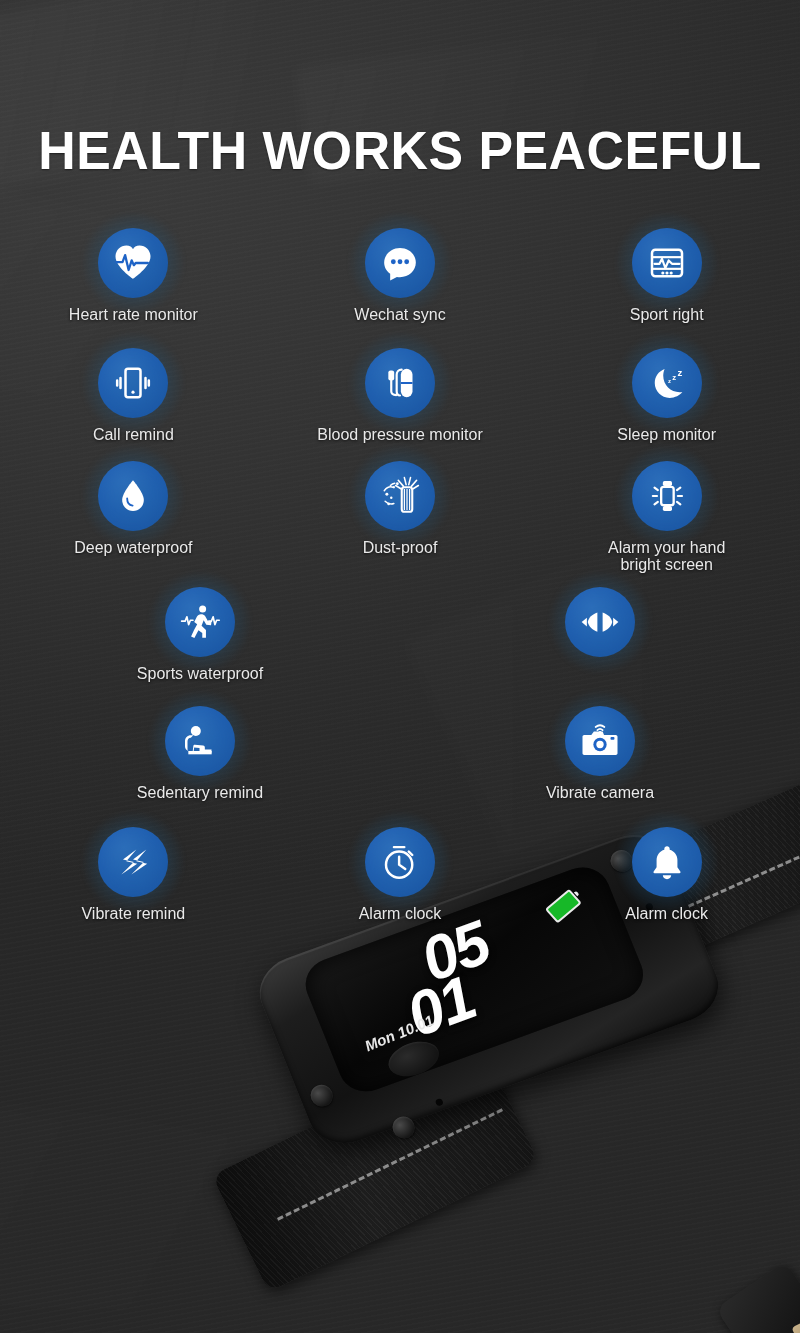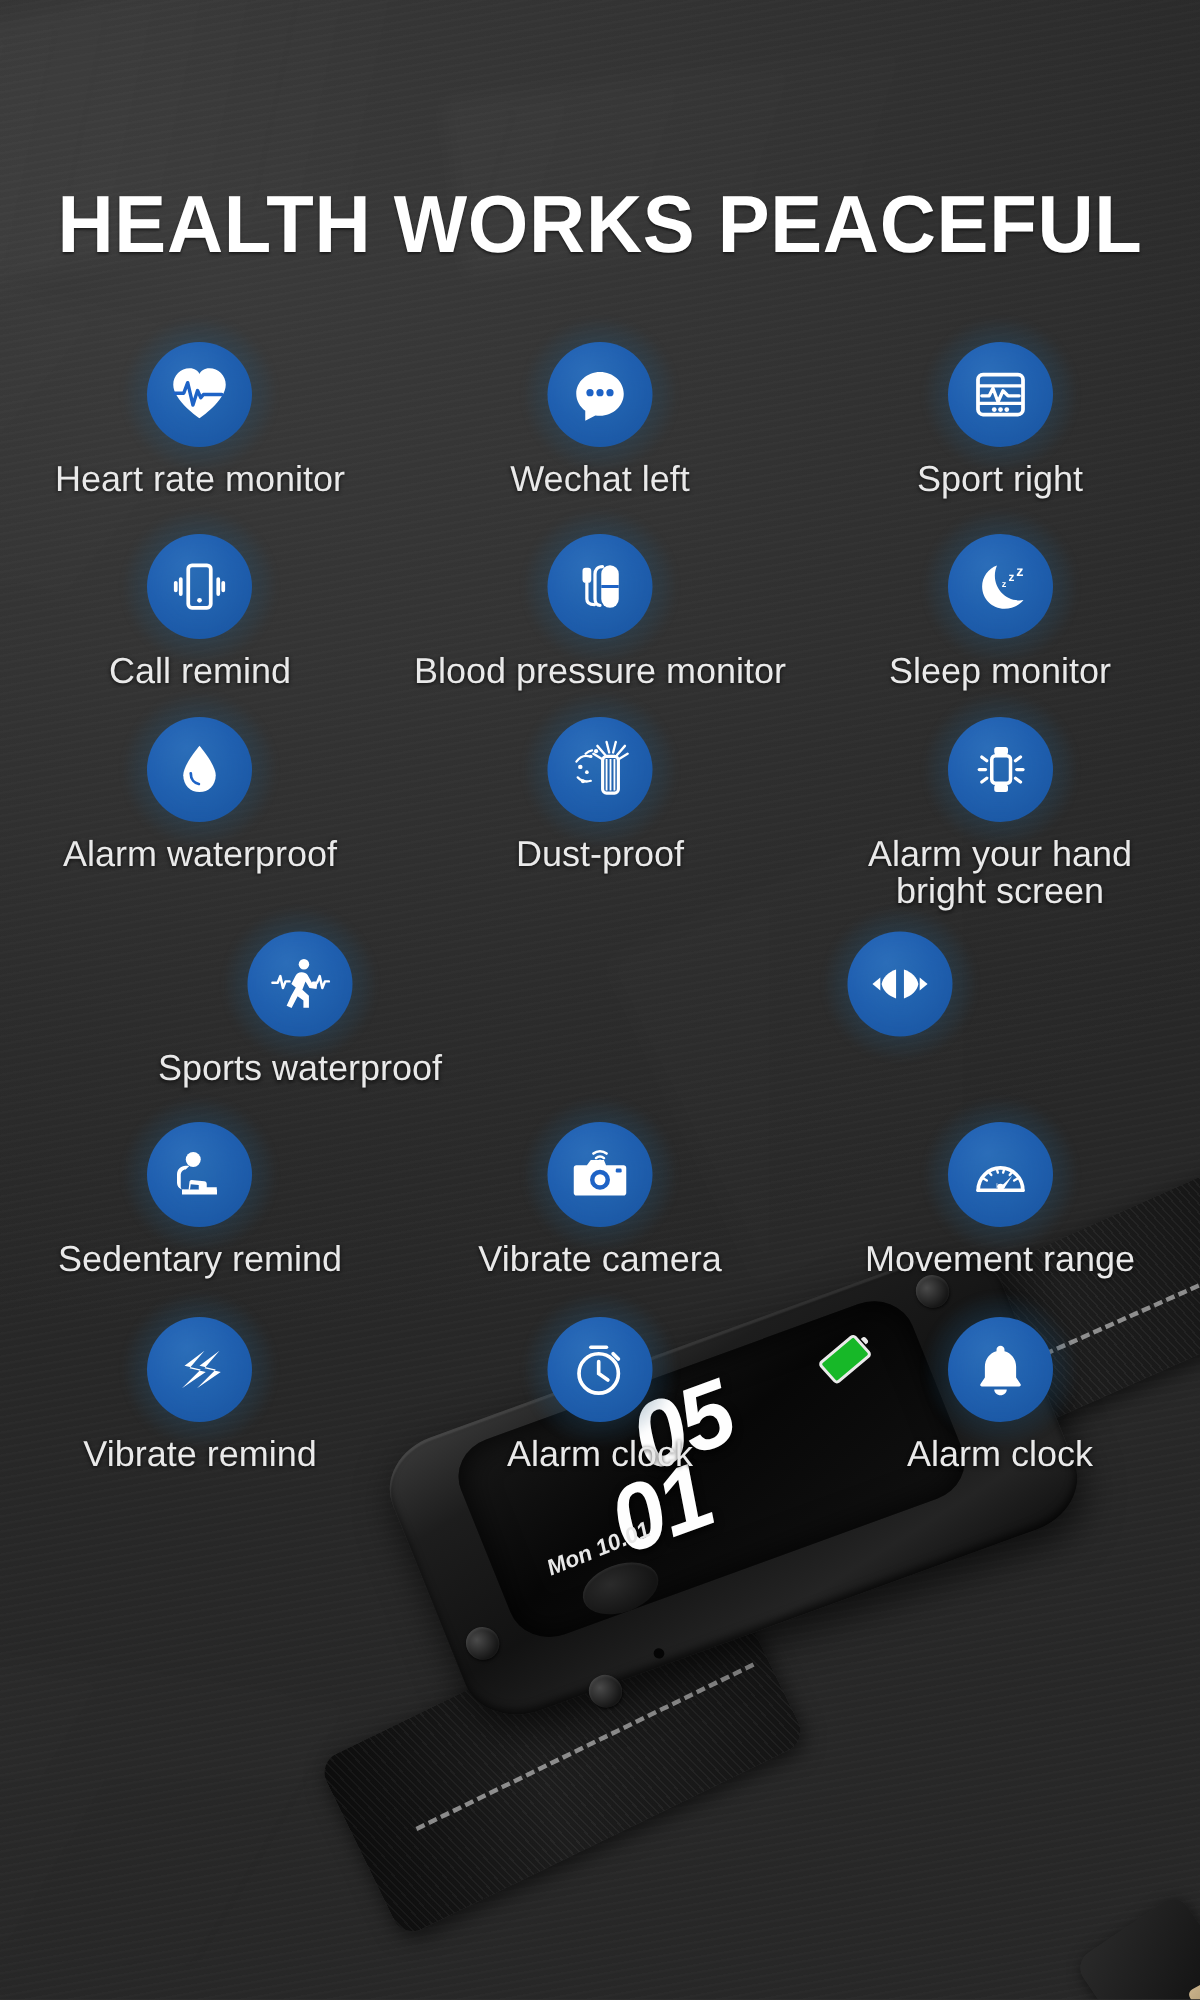--- a/index.html
+++ b/index.html
@@ -231,21 +231,21 @@
     width: 102px; height: 102px;
     border-radius: 50%;
     background: radial-gradient(circle, rgba(39,102,150,0.50) 0%, rgba(36,85,120,0.28) 48%, rgba(40,80,110,0.0) 72%);
     z-index: -1;
     filter: blur(2px);
   }
   .badge svg { display: block; }
   .label {
     margin-top: 9px;
     color: #e9e9e9;
-    font-size: 24px;
+    font-size: 16px;
     font-weight: 400;
     line-height: 1.06;
     text-align: center;
     white-space: pre-line;
     text-shadow: 0 1px 3px rgba(0,0,0,0.75);
     position: relative;
     z-index: 2;
   }
   .r0 { margin-top: 0px;   }
   .r1 { margin-top: 24px;  }
@@ -308,21 +308,21 @@
       </div>
       <div class="cell">
         <div class="badge">
           <svg width="40" height="40" viewBox="0 0 48 48">
             <path fill="#fff" d="M24 6C13.5 6 5 13.8 5 23.4c0 5.5 2.8 10.4 7.2 13.6V45l8.1-4.3c1.2.2 2.4.3 3.7.3 10.5 0 19-7.8 19-17.6S34.5 6 24 6z"></path>
             <circle cx="16" cy="22.5" r="2.9" fill="#1e63c6"></circle>
             <circle cx="24" cy="22.5" r="2.9" fill="#1e63c6"></circle>
             <circle cx="32" cy="22.5" r="2.9" fill="#1e63c6"></circle>
           </svg>
         </div>
-        <div class="label">Wechat left</div>
+        <div class="label">Wechat sync</div>
       </div>
       <div class="cell">
         <div class="badge">
           <svg width="40" height="40" viewBox="0 0 48 48">
             <rect x="6" y="8" width="36" height="32" rx="4" fill="none" stroke="#fff" stroke-width="3"></rect>
             <line x1="6" y1="17" x2="42" y2="17" stroke="#fff" stroke-width="2.6"></line>
             <line x1="6" y1="31" x2="42" y2="31" stroke="#fff" stroke-width="2.6"></line>
             <polyline points="9,25 15,25 18,19 22,30 26,21 30,25 39,25" fill="none" stroke="#fff" stroke-width="2.6" stroke-linecap="round" stroke-linejoin="round"></polyline>
             <circle cx="19" cy="36" r="1.9" fill="#fff"></circle>
             <circle cx="24" cy="36" r="1.9" fill="#fff"></circle>
@@ -370,21 +370,21 @@
     </div>
 
     <div class="row r2">
       <div class="cell">
         <div class="badge">
           <svg width="40" height="40" viewBox="0 0 48 48">
             <path fill="#fff" d="M24 5c0 0-13 15.2-13 23.5C11 36.4 16.8 42 24 42s13-5.6 13-13.5C37 20.2 24 5 24 5z"></path>
             <path fill="none" stroke="#1e63c6" stroke-width="2.2" stroke-linecap="round" d="M17 27c0 5 3 8 6.5 8.6"></path>
           </svg>
         </div>
-        <div class="label">Alarm waterproof</div>
+        <div class="label">Deep waterproof</div>
       </div>
       <div class="cell">
         <div class="badge">
           <svg width="42" height="42" viewBox="0 0 48 48">
             <g stroke="#fff" stroke-width="1.7" fill="none" stroke-linecap="round">
               <path d="M6 18c3-4 7-5 10-4"></path>
               <path d="M7 30c3 3 7 3.6 10 2.6"></path>
               <path d="M13 12c1.6-1.6 3.4-2.4 5-2.6"></path>
             </g>
             <circle cx="9" cy="22" r="1.7" fill="#fff"></circle>
@@ -475,40 +475,20 @@
             <rect x="36" y="19.5" width="4.5" height="3" rx="1" fill="#1e63c6"></rect>
             <g fill="none" stroke="#fff" stroke-width="2" stroke-linecap="round">
               <path d="M19 8a8 8 0 0 1 10 0"></path>
               <path d="M21 11.5a4.4 4.4 0 0 1 6 0"></path>
             </g>
             <circle cx="24" cy="14" r="1.5" fill="#fff"></circle>
           </svg>
         </div>
         <div class="label">Vibrate camera</div>
       </div>
-      <div class="cell">
-        <div class="badge">
-          <svg width="42" height="42" viewBox="0 0 48 48">
-            <path fill="none" stroke="#fff" stroke-width="2.8" stroke-linecap="round" d="M7 36a17 17 0 0 1 34 0"></path>
-            <line x1="7" y1="36" x2="41" y2="36" stroke="#fff" stroke-width="2.8" stroke-linecap="round"></line>
-            <g stroke="#fff" stroke-width="1.8" stroke-linecap="round">
-              <path d="M11 27l2.6 1.6"></path>
-                <path d="M15 22l2 2.4"></path>
-                <path d="M21 19.5l1 3"></path>
-              <path d="M27 19.5l-1 3"></path>
-                <path d="M33 22l-2 2.4"></path>
-                <path d="M37 27l-2.6 1.6"></path>
-            </g>
-            <path fill="#fff" d="M24 33.5l9-8.5-6.6 10z"></path>
-            <circle cx="24" cy="33.5" r="2.4" fill="#fff"></circle>
-            <text x="24" y="34" text-anchor="middle" font-family="Liberation Sans, sans-serif" font-size="5" fill="#fff">km</text>
-          </svg>
-        </div>
-        <div class="label">Movement range</div>
-      </div>
     </div>
 
     <div class="row r5">
       <div class="cell">
         <div class="badge">
           <svg width="40" height="40" viewBox="0 0 48 48">
             <path fill="#fff" d="M28 9L12 21l13 3L10 39l19-13-13-3z"></path>
             <path fill="#fff" d="M40 9L24 21l13 3L22 39l19-13-13-3z"></path>
           </svg>
         </div>

